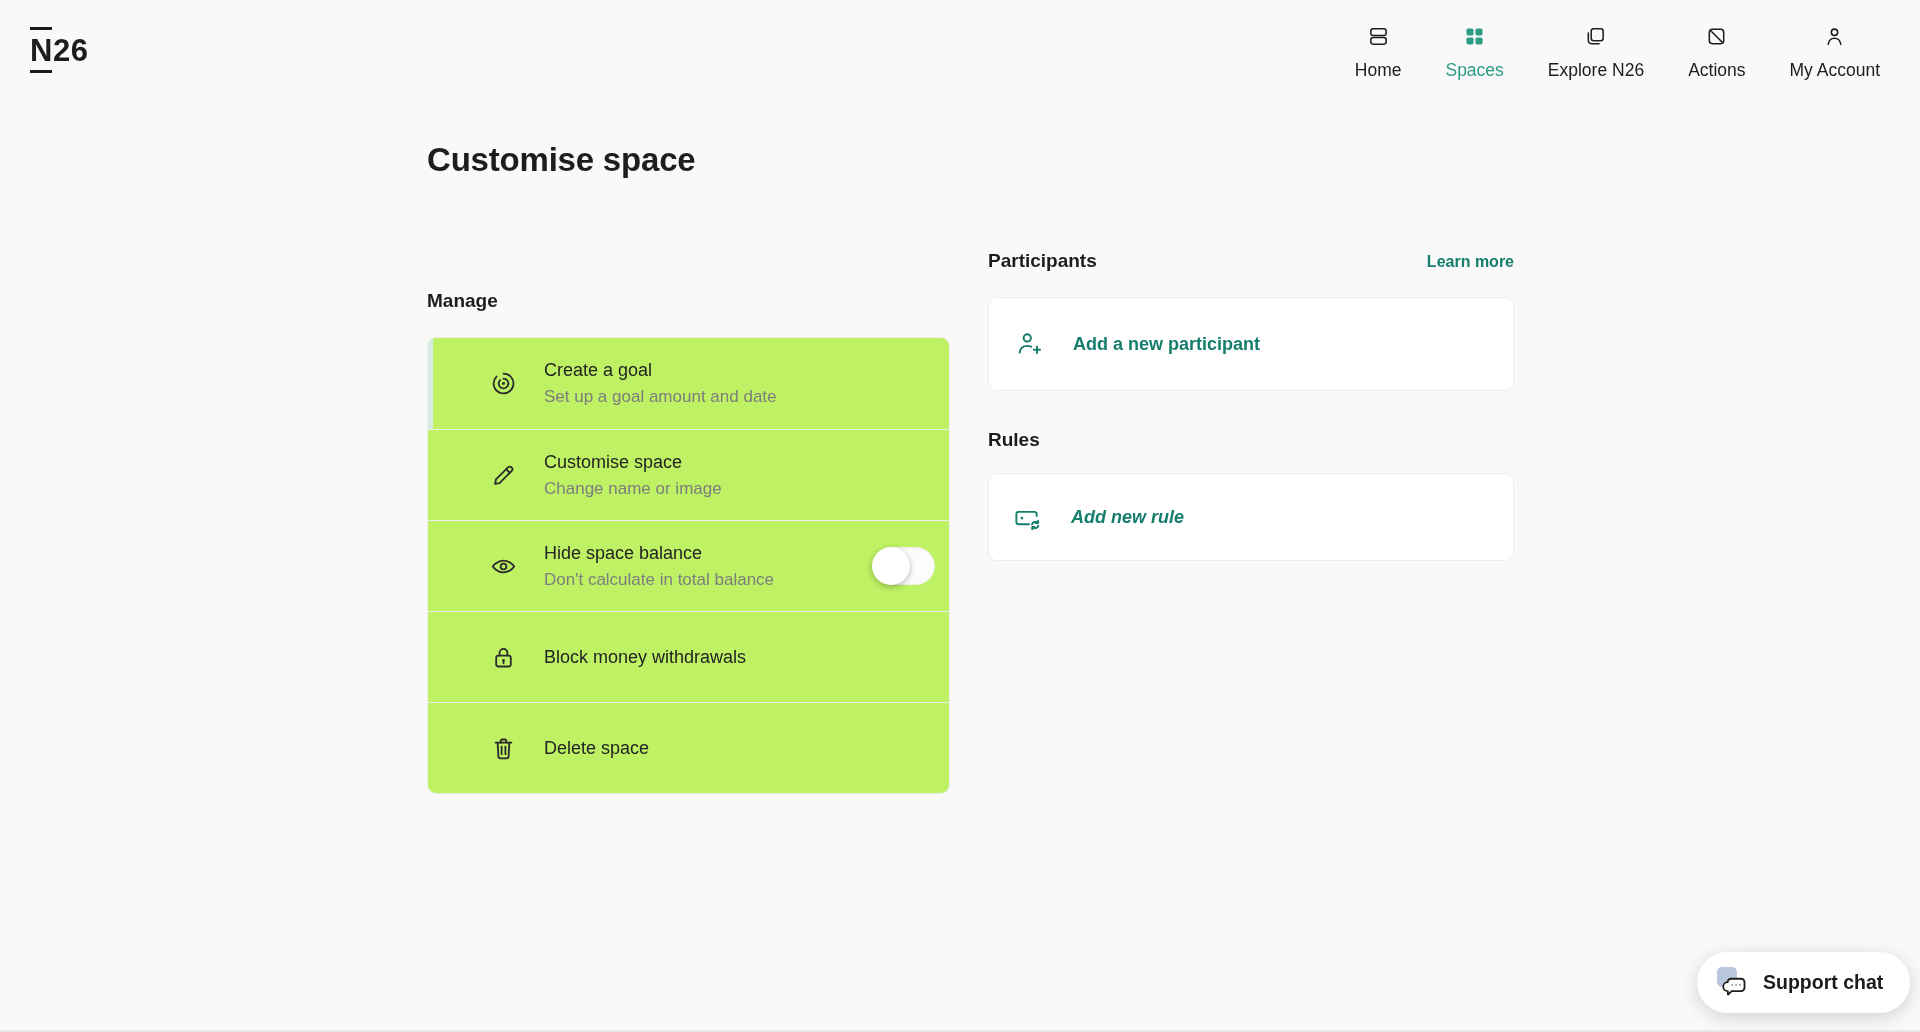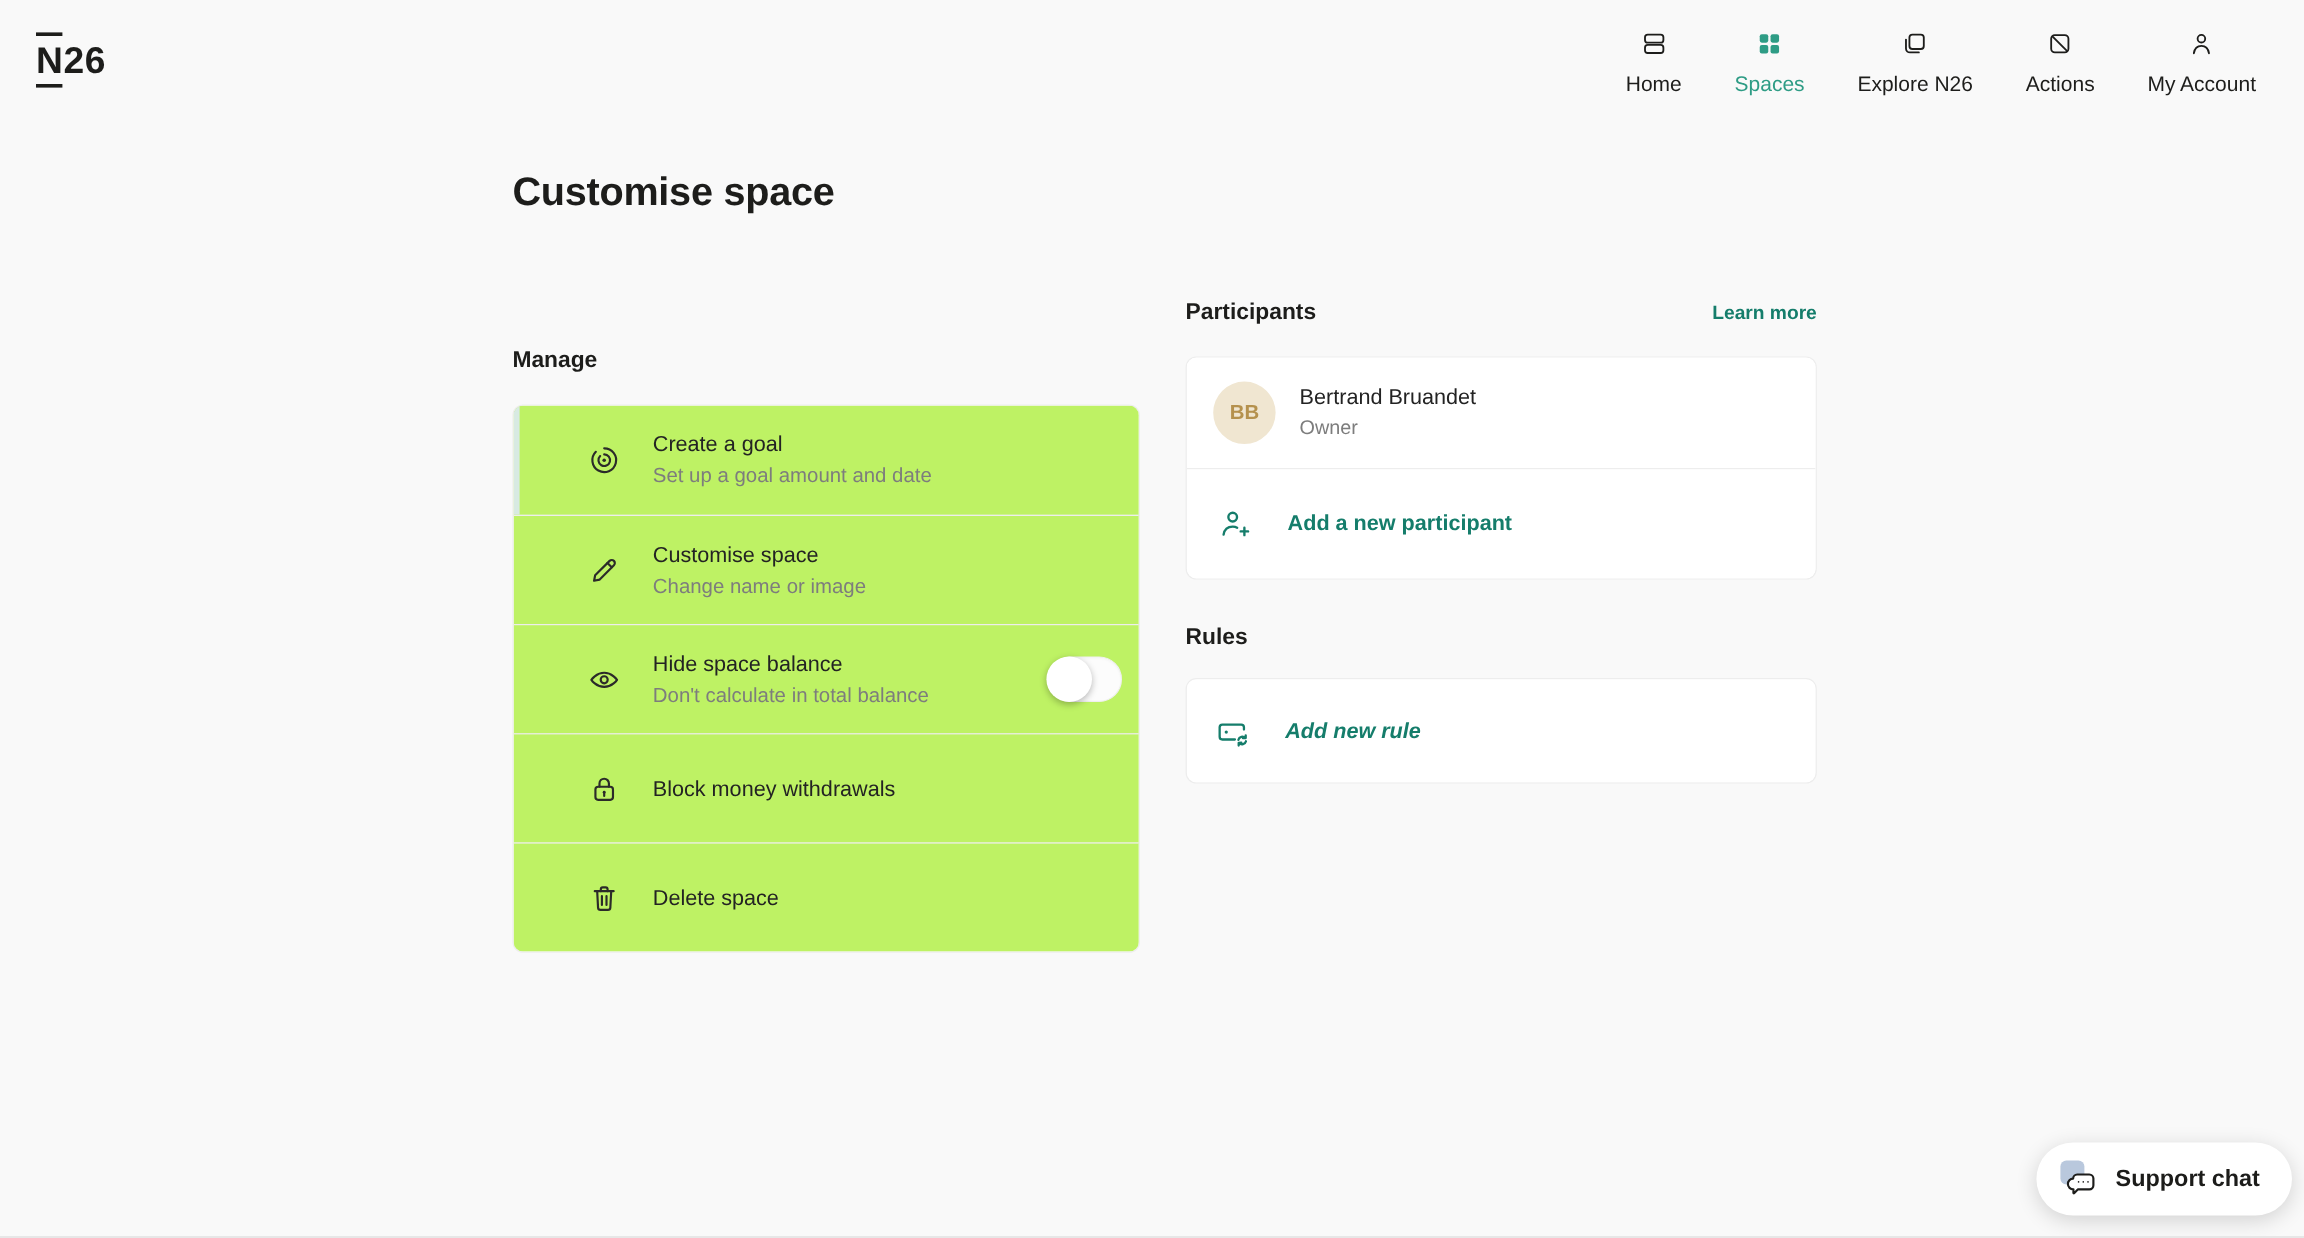--- a/index.html
+++ b/index.html
@@ -231,27 +231,20 @@
 </section>
 
 <section class="col-right">
   <div class="sect-head">
     <span>Participants</span>
     <span class="learn-more">Learn more</span>
   </div>
 
   <div class="card">
 
-    <div class="p-row">
-      <div class="avatar">BB</div>
-      <div>
-        <div class="p-name">Bertrand Bruandet</div>
-        <div class="p-role">Owner</div>
-      </div>
-    </div>
 
     <div class="p-row">
       <span class="add-icon">
         <svg class="ic" viewBox="0 0 24 24" width="28" height="28" style="stroke-width:1.7">
           <circle cx="10.5" cy="6.8" r="3.1"></circle>
           <path d="M4 19.3c.6-3.8 3.2-5.7 6.5-5.7 1.2 0 2.3.25 3.2.75"></path>
           <path d="M16.2 17h5.3M18.85 14.4v5.3"></path>
         </svg>
       </span>
       <span class="add-label">Add a new participant</span>

